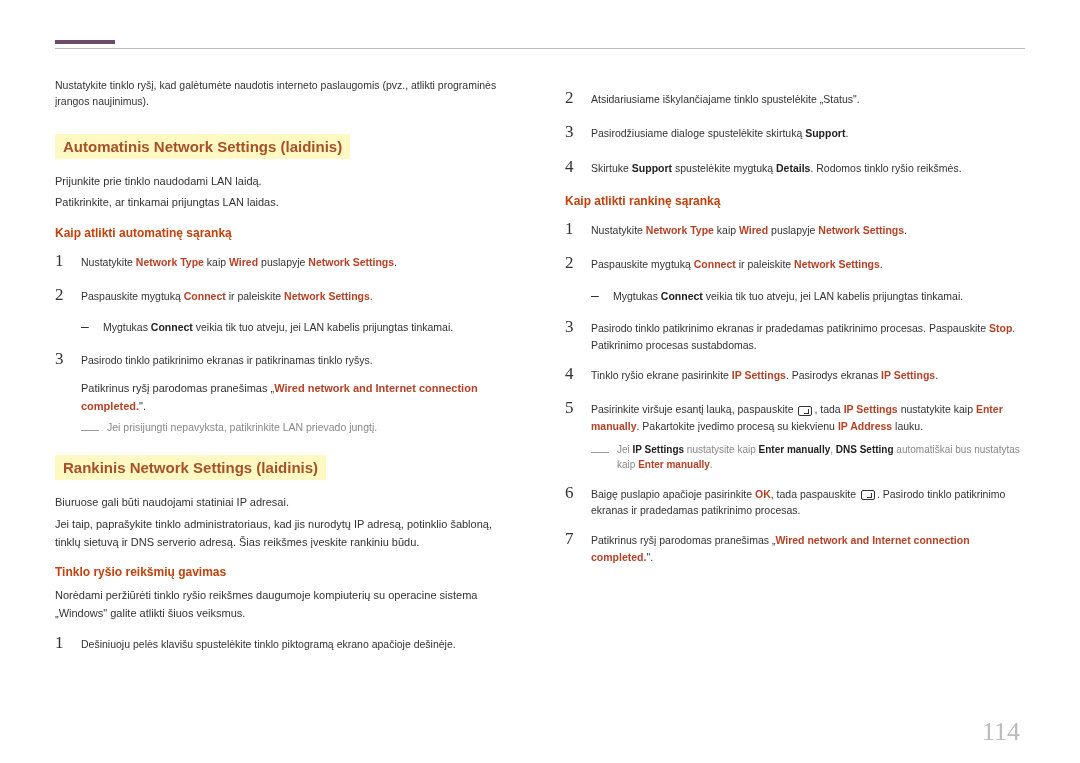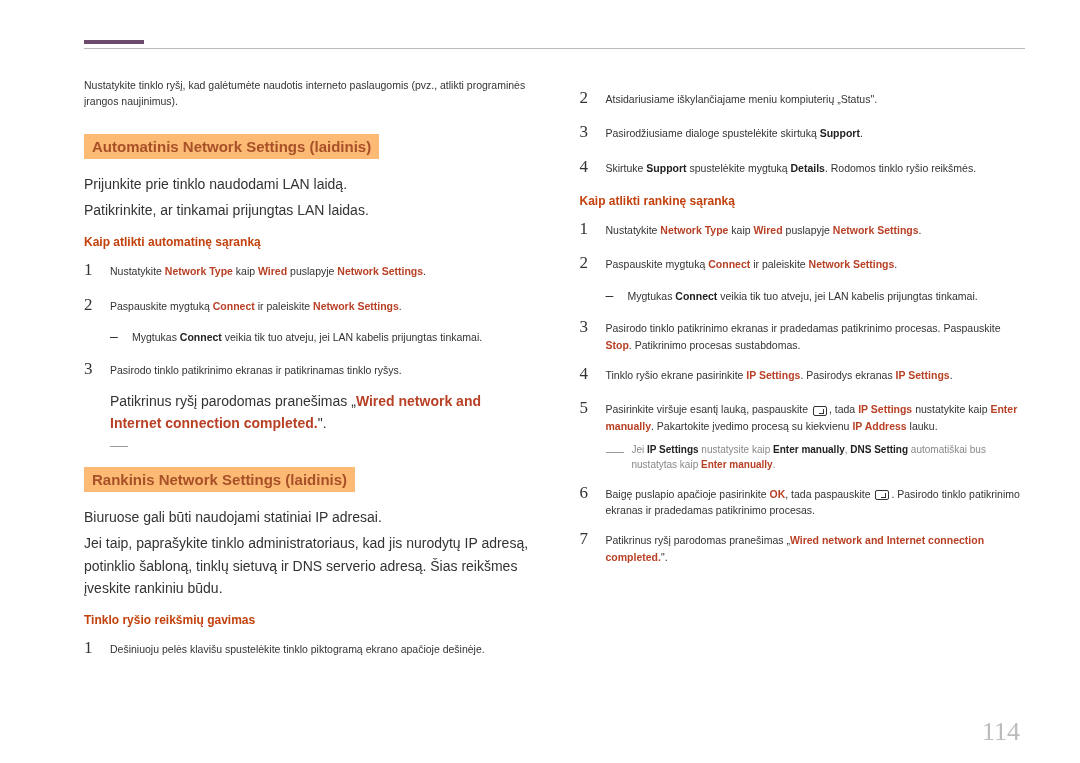--- a/index.html
+++ b/index.html
@@ -7,21 +7,20 @@
     font-family: "Segoe UI", Arial, sans-serif;
     background: #fff;
     color: #333;
     width: 1080px;
     height: 763px;
     overflow: hidden;
     position: relative;
   }
   .page {
     padding: 40px 55px 0 55px;
-    margin-left: 29px;
   }
   .top-bar {
     border-top: 4px solid #6b4a6b;
     width: 60px;
     margin-bottom: 4px;
   }
   .top-line {
     border-top: 1px solid #bbb;
     margin-bottom: 28px;
   }
@@ -31,29 +30,29 @@
   }
   .col { flex: 1; min-width: 0; }
   .intro {
     font-size: 10.5px;
     line-height: 1.55;
     color: #333;
     margin-bottom: 18px;
   }
   .section-title {
     display: inline-block;
-    background: #fdba74;
+    background: #fef9c3;
     color: #a85028;
     font-weight: bold;
     font-size: 15px;
     padding: 4px 8px;
     margin: 6px 0 10px 0;
   }
   .plain {
-    font-size: 14px;
+    font-size: 11px;
     line-height: 1.6;
     margin: 4px 0;
     color: #333;
   }
   .sub-heading {
     font-weight: bold;
     font-size: 12px;
     color: #c2410c;
     margin: 14px 0 8px 0;
   }
@@ -192,40 +191,42 @@
           <span>Pasirodo tinklo patikrinimo ekranas ir patikrinamas tinklo ryšys.</span>
         </div>
       </div>
 
       <p class="plain" style="margin-left:26px;">
         <span>Patikrinus ryšį parodomas pranešimas „</span><span class="red">Wired network and Internet connection completed.</span><span>".</span>
       </p>
 
       <div class="note-line">
         <span class="dash-long"></span>
+        <span>Jei prisijungti nepavyksta, patikrinkite LAN prievado jungtį.</span>
       </div>
 
       <div class="section-title" style="margin-top:16px;">Rankinis Network Settings (laidinis)</div>
       <p class="plain">Biuruose gali būti naudojami statiniai IP adresai.</p>
       <p class="plain">Jei taip, paprašykite tinklo administratoriaus, kad jis nurodytų IP adresą, potinklio šabloną, tinklų sietuvą ir DNS serverio adresą. Šias reikšmes įveskite rankiniu būdu.</p>
 
       <div class="sub-heading">Tinklo ryšio reikšmių gavimas</div>
+      <p class="plain">Norėdami peržiūrėti tinklo ryšio reikšmes daugumoje kompiuterių su operacine sistema „Windows" galite atlikti šiuos veiksmus.</p>
 
       <div class="step">
         <div class="num">1</div>
         <div class="txt">Dešiniuoju pelės klavišu spustelėkite tinklo piktogramą ekrano apačioje dešinėje.</div>
       </div>
     </div>
 
     <div class="col">
 
       <div class="step">
         <div class="num">2</div>
         <div class="txt">
-          <span>Atsidariusiame iškylančiajame meniu kompiuterių „</span><span>Status</span><span>".</span>
+          <span>Atsidariusiame iškylančiajame tinklo spustelėkite „</span><span>Status</span><span>".</span>
         </div>
       </div>
 
       <div class="step">
         <div class="num">3</div>
         <div class="txt">
           <span>Pasirodžiusiame dialoge spustelėkite skirtuką </span><span class="bold">Support</span><span>.</span>
         </div>
       </div>
 

